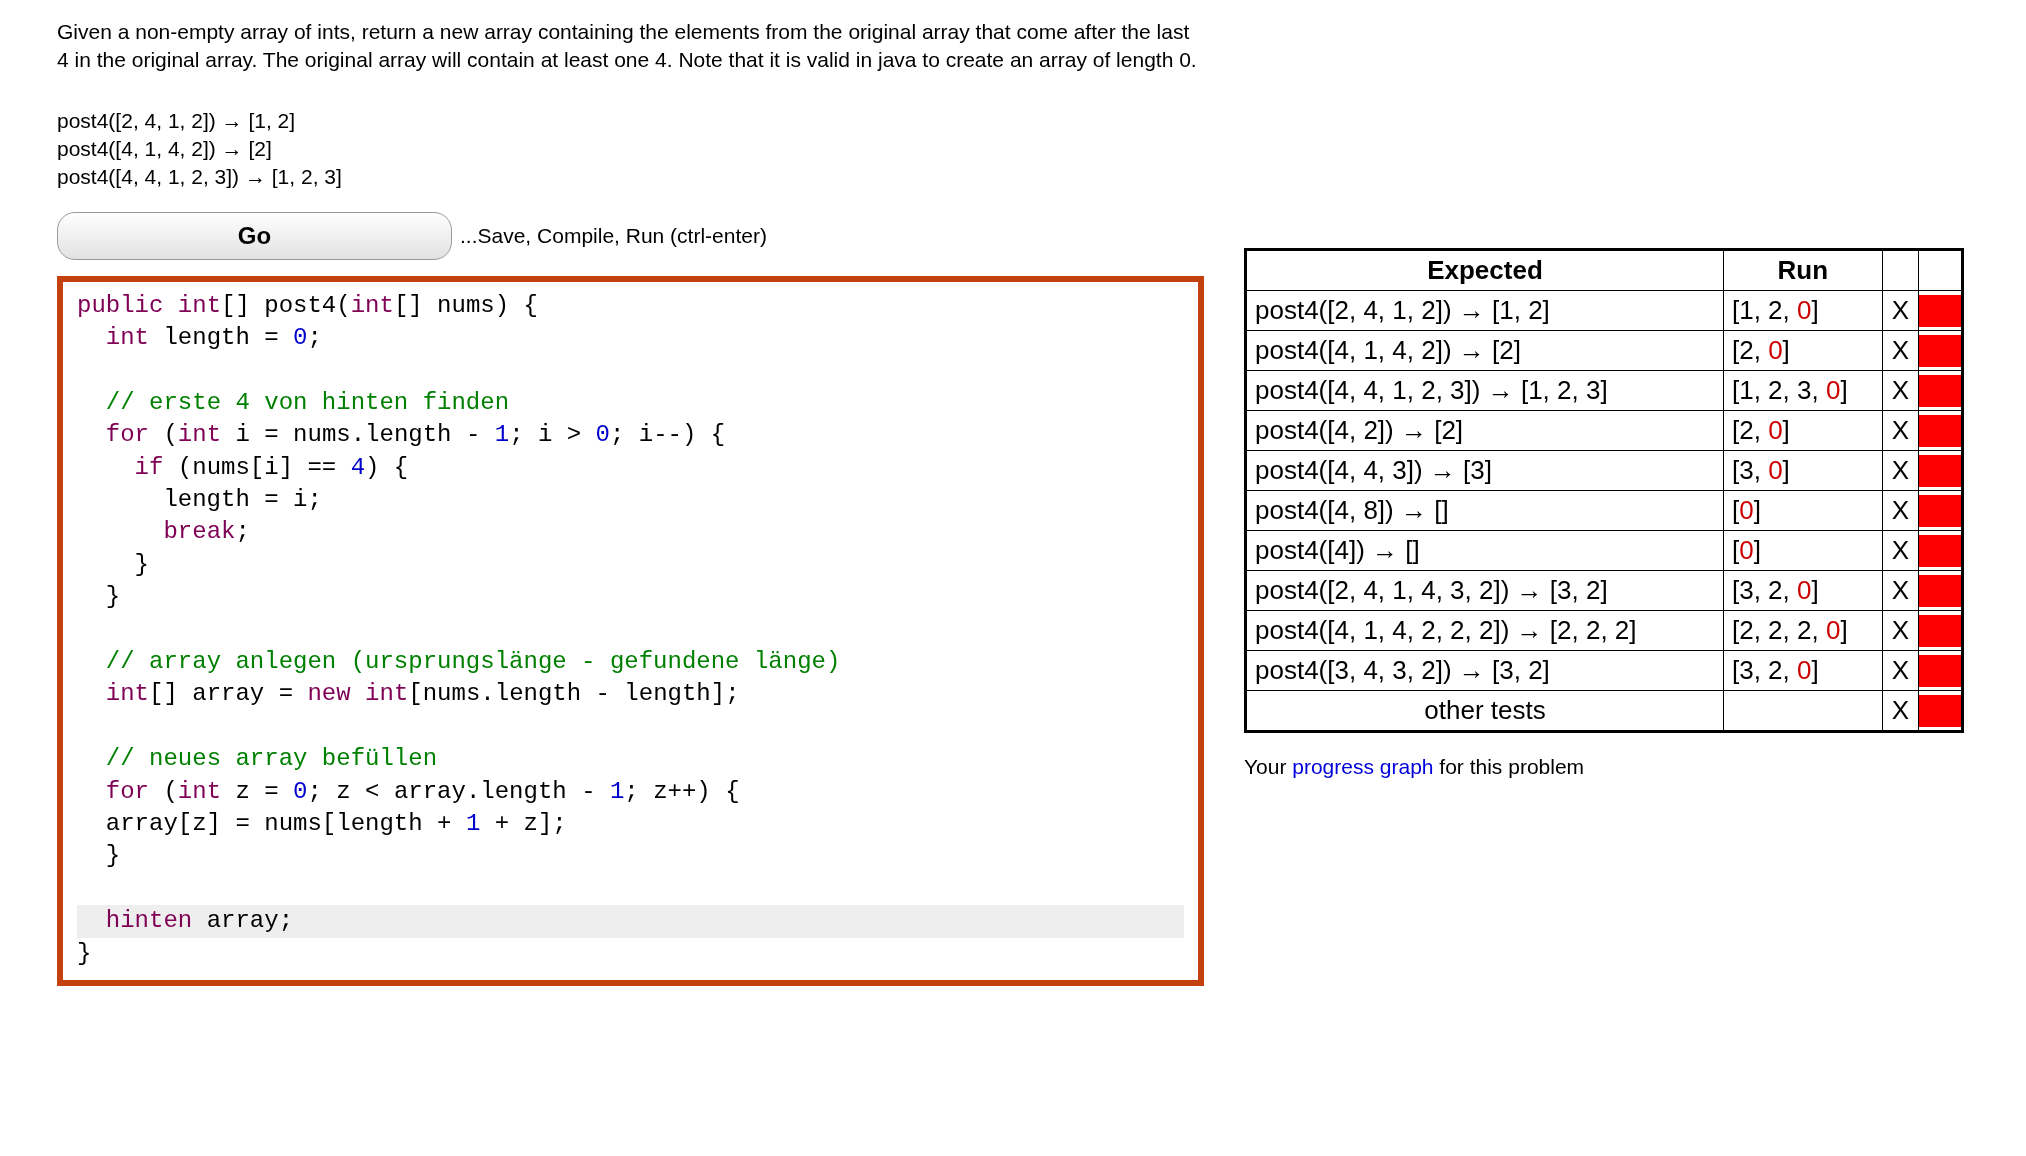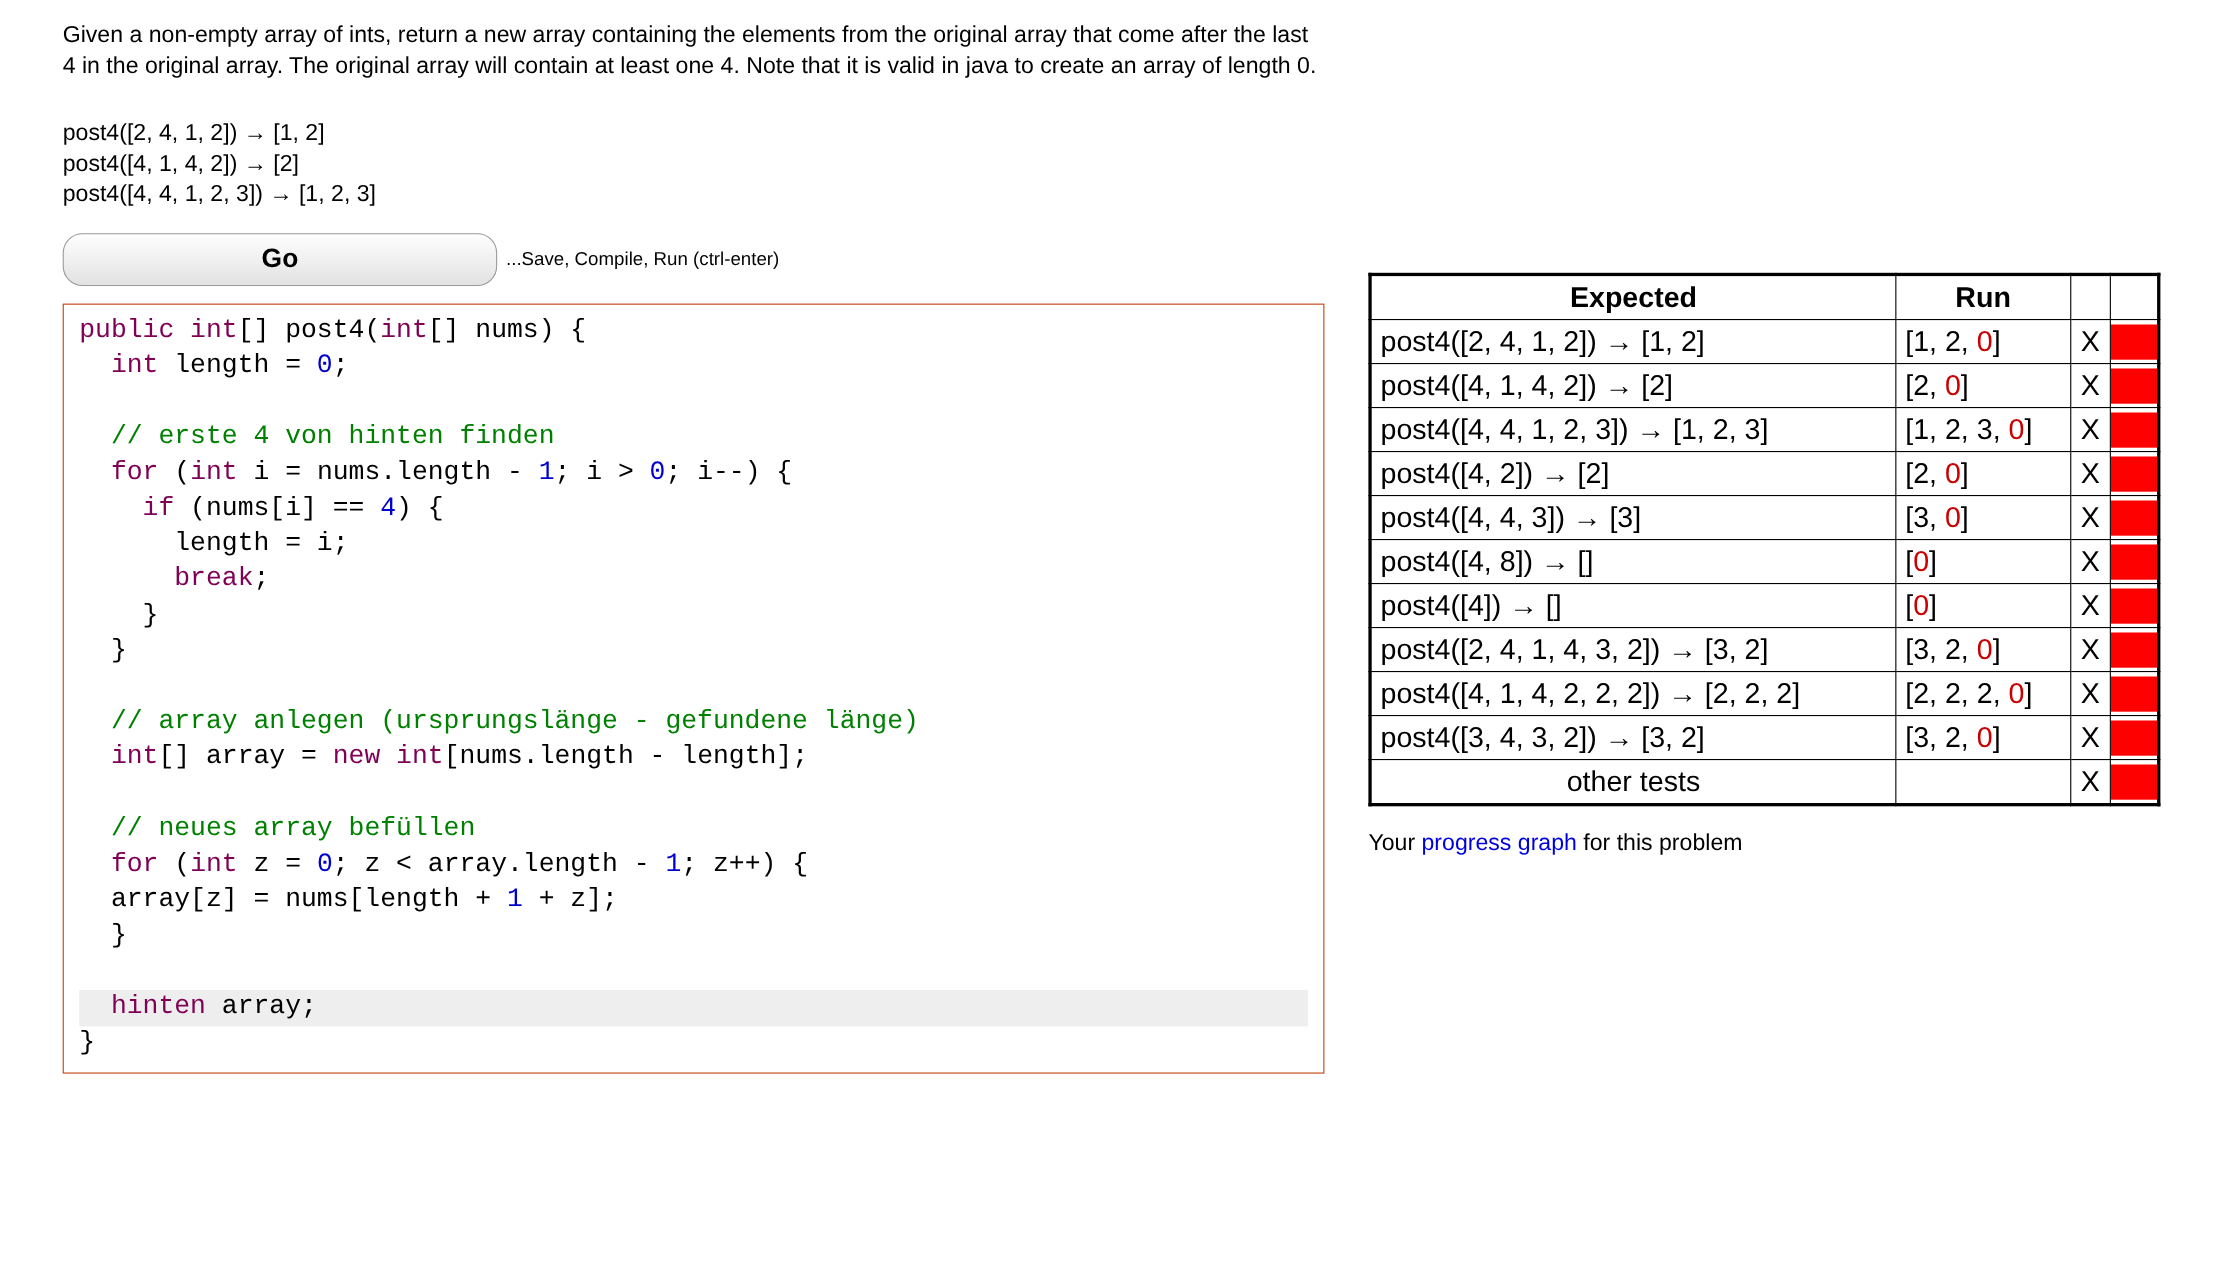--- a/index.html
+++ b/index.html
@@ -27,24 +27,24 @@
   .go-btn {
     width: 395px;
     height: 48px;
     border: 1px solid #999;
     border-radius: 18px;
     font-size: 24px;
     font-weight: bold;
     cursor: pointer;
     background: linear-gradient(#fefefe, #e2e2e2);
   }
-  .go-hint { font-size: 17px; text-align: right; }
+  .go-hint { font-size: 21px; text-align: right; }
 
   .code-box {
-    border: 1px solid #c2410c;
+    border: 6px solid #c2410c;
     padding: 8px 14px 10px 14px;
     font-family: "Menlo","Consolas","Courier New",monospace;
     font-size: 24px;
     line-height: 1.35;
     white-space: pre;
     background: #fff;
   }
   .tok-kw   { color: #7f0055; }
   .tok-num  { color: #0000cd; }
   .tok-com  { color: #008000; }

